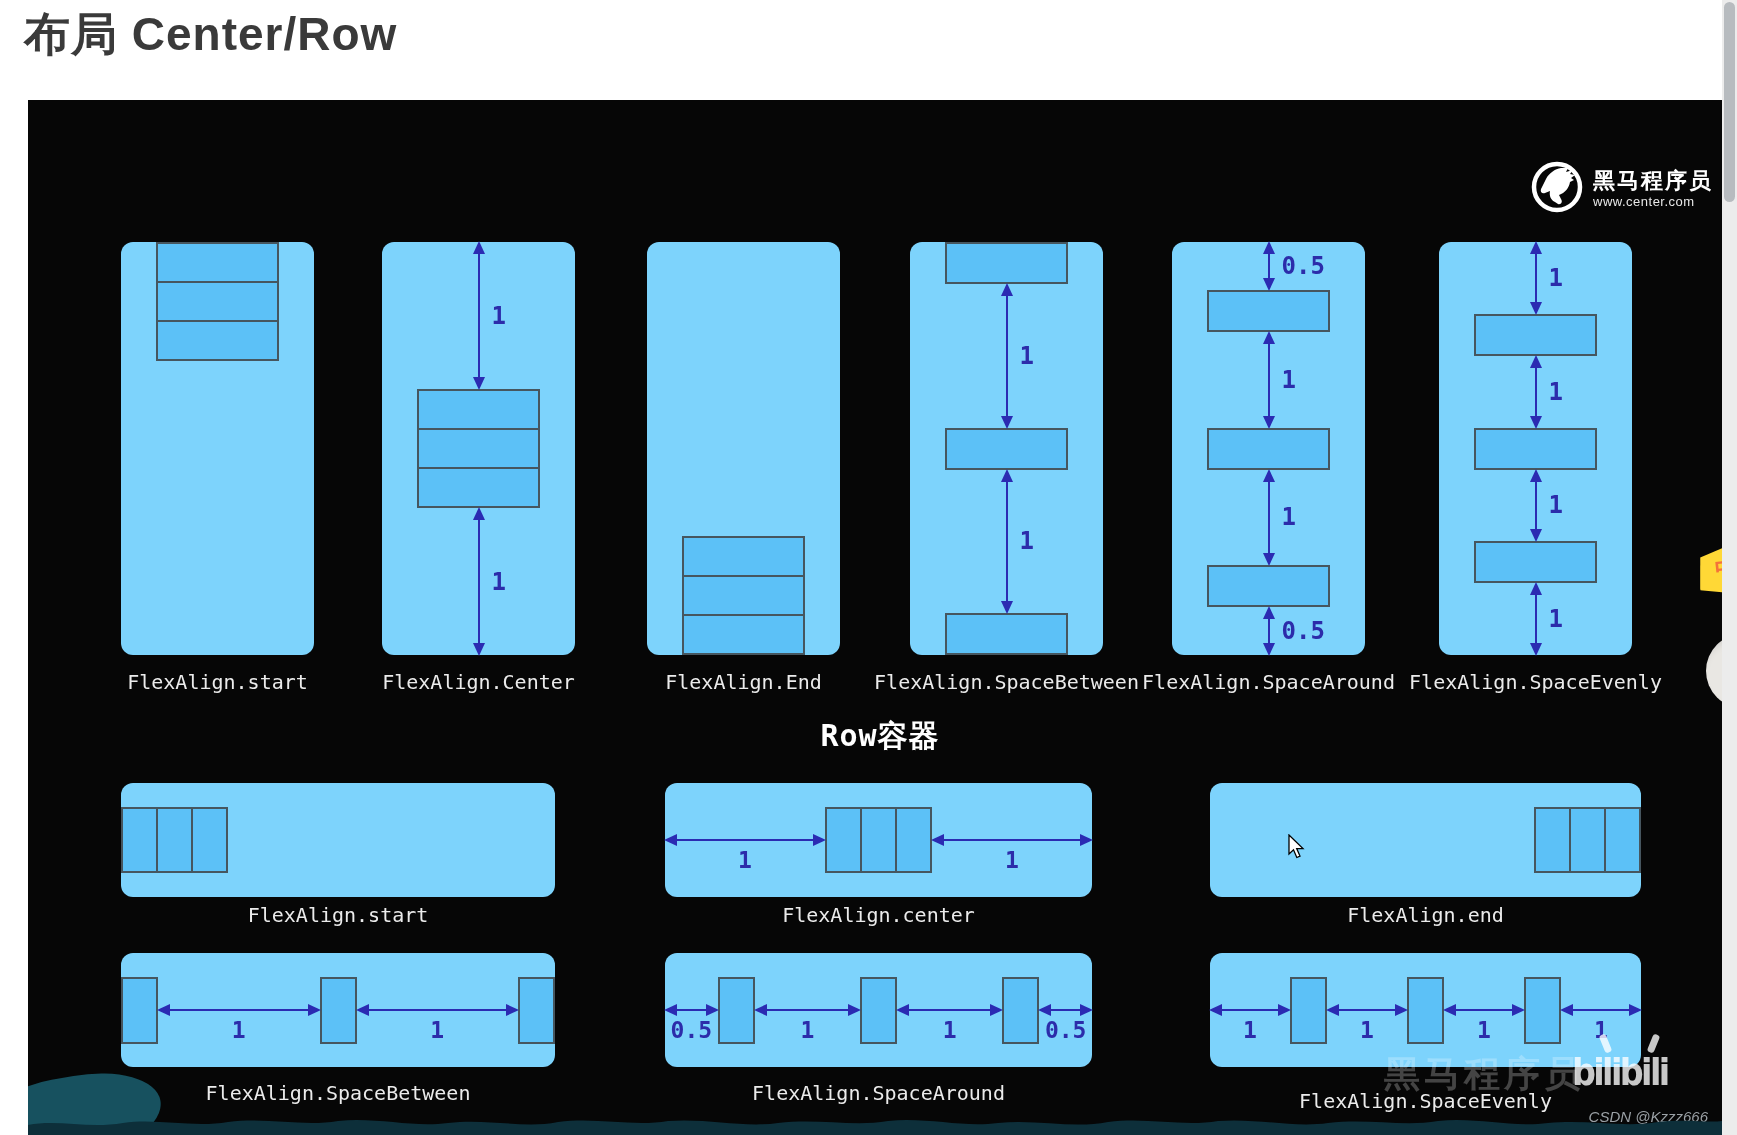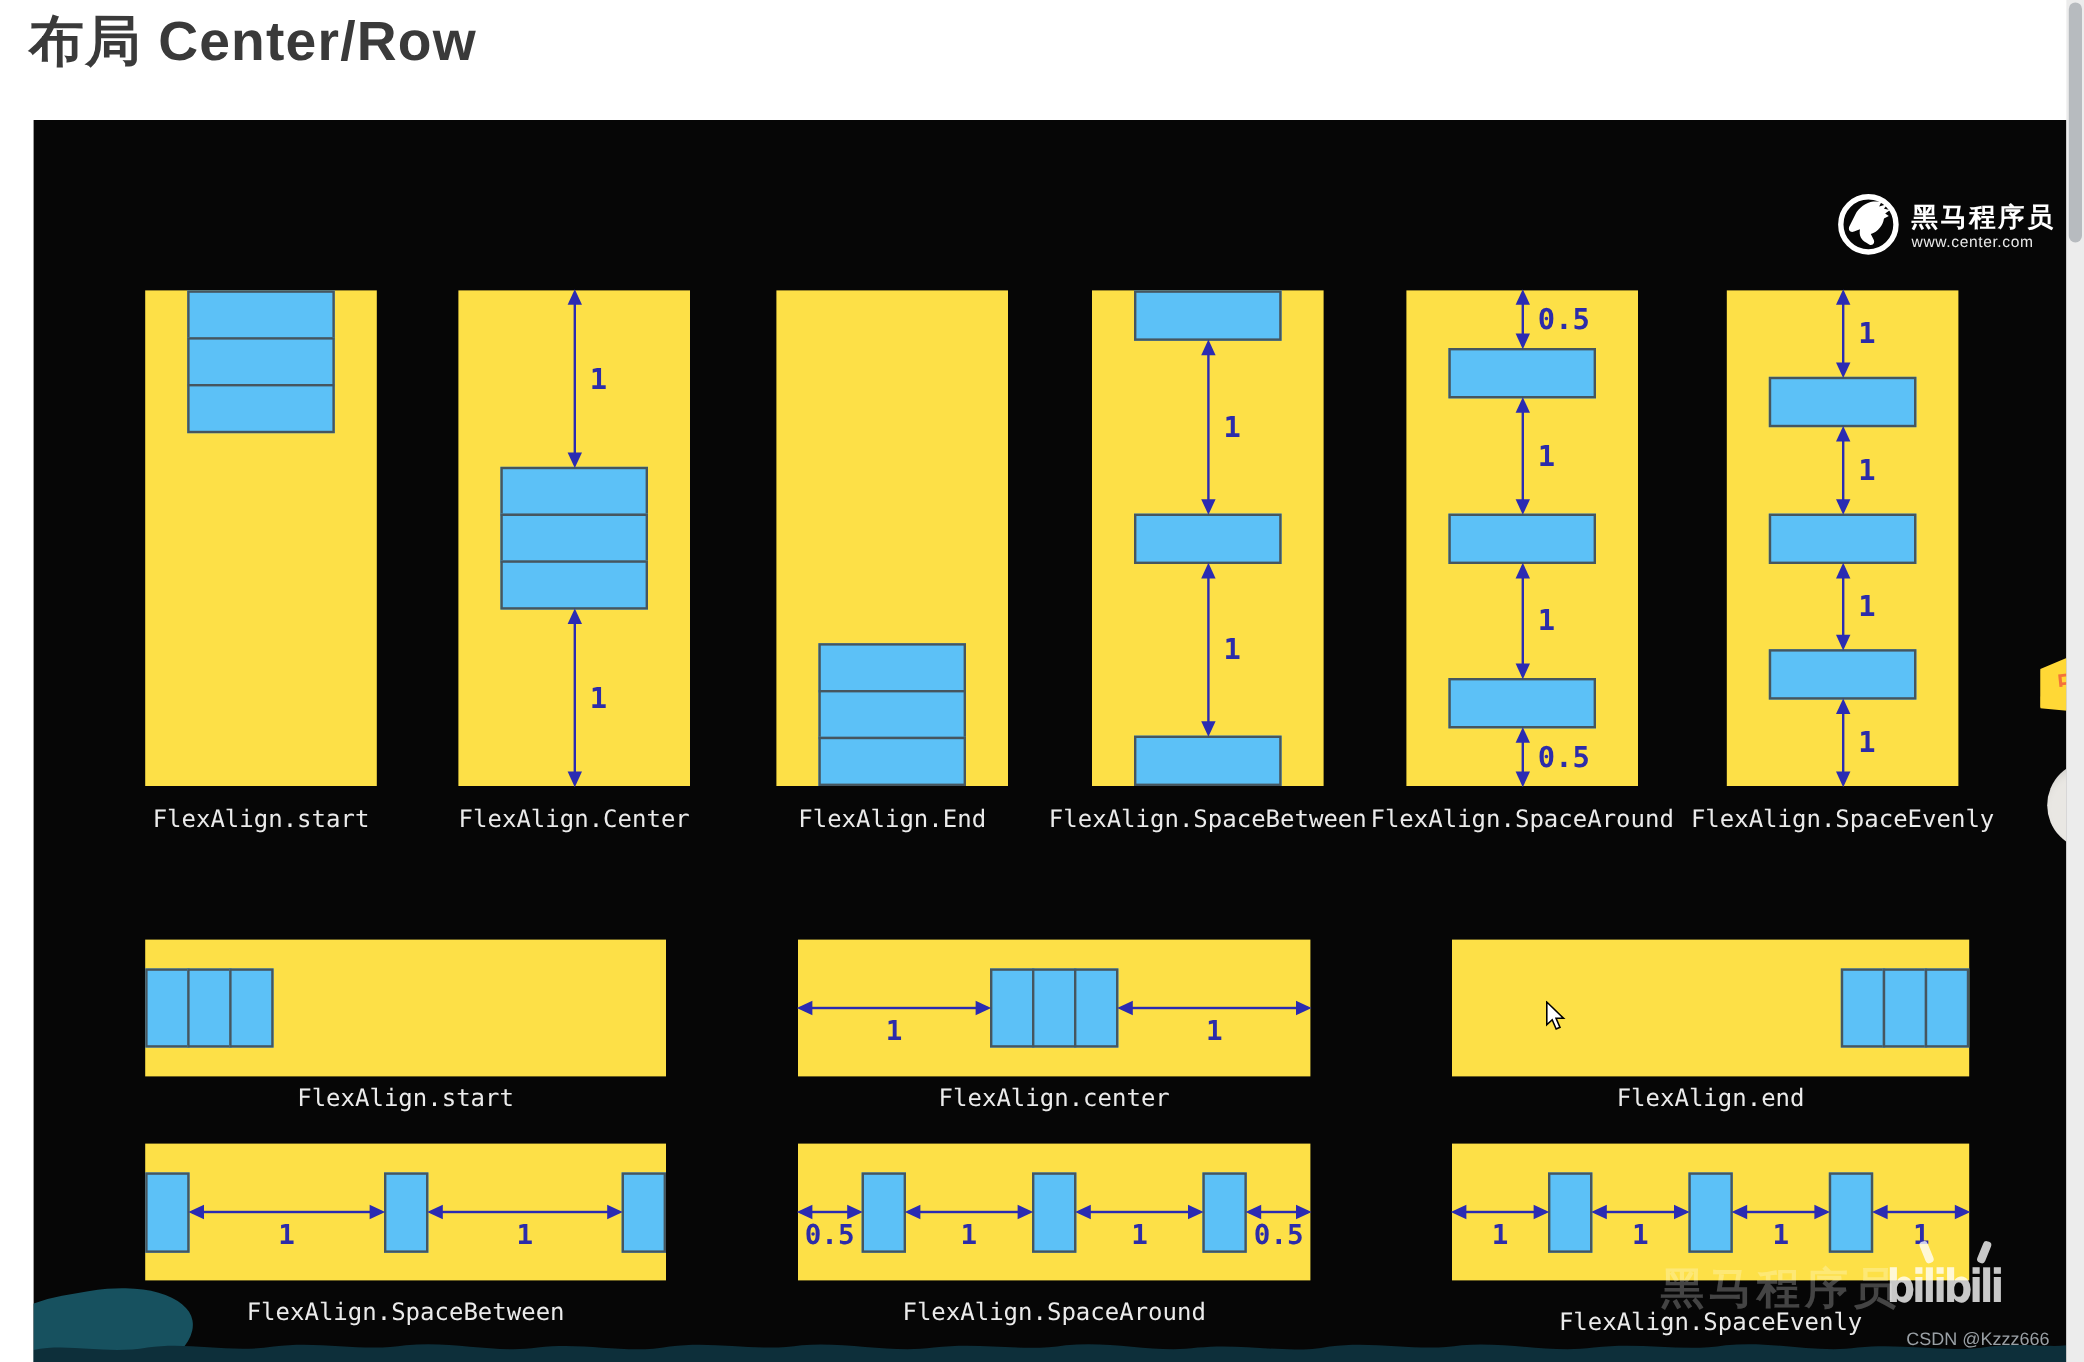--- a/index.html
+++ b/index.html
@@ -16,21 +16,21 @@
     background:#060606;overflow:hidden;
   }
   .sec-title{
     position:absolute;width:400px;text-align:center;color:#ffffff;
     font-family:"DejaVu Sans Mono","DejaVu Sans",monospace;
     font-weight:bold;font-size:30px;letter-spacing:1px;
   }
   .col-sec-title{left:562px;top:66px;}
   .row-sec-title{left:652px;top:616px;}
 
-  .box{position:absolute;background:#fde047;display:flex;}
+  .box{position:absolute;background:#7dd3fc;display:flex;border-radius:12px;}
   .col-box{flex-direction:column;align-items:center;}
   .row-box{flex-direction:row;align-items:center;}
 
   .bar{background:#5cc1f7;border:2px solid #46565f;box-sizing:border-box;flex:0 0 auto;}
   .vbar{width:123px;height:42px;}
   .hbar{width:37px;height:67px;}
   .vgroup{display:flex;flex-direction:column;flex:0 0 auto;}
   .vgroup .bar{width:123px;height:41px;}
   .vgroup .bar + .bar{margin-top:-2px;}
   .hgroup{display:flex;flex-direction:row;flex:0 0 auto;}
@@ -75,21 +75,21 @@
   .ghost-wm{position:absolute;left:1356px;top:950px;font-size:36px;font-weight:bold;
     color:rgba(255,255,255,0.25);letter-spacing:4px;font-family:"DejaVu Sans",sans-serif;}
   .bili{position:absolute;left:1544px;top:934px;width:170px;height:72px;}
   .ant{position:absolute;width:7px;height:19px;background:rgba(255,255,255,0.78);border-radius:3px;}
   .a1{left:30px;top:0;transform:rotate(-22deg);}
   .a2{left:78px;top:0;transform:rotate(22deg);}
   .bili-text{position:absolute;left:0;top:16px;font-size:38px;font-weight:bold;
     color:rgba(255,255,255,0.78);font-family:"DejaVu Sans",sans-serif;
     letter-spacing:-3px;transform:scaleX(0.88);transform-origin:left;}
   .csdn{position:absolute;right:14px;top:1008px;font-size:15px;color:#9aa0a5;
-    font-family:"Liberation Sans",sans-serif;}
+    font-family:"Liberation Sans",sans-serif;font-style:italic;}
 
   .flag{position:absolute;left:1670px;top:438px;width:58px;height:60px;background:#ffd836;
     clip-path:polygon(6% 28%,100% 0,92% 100%,0 82%);transform:rotate(-6deg);
     display:flex;align-items:center;justify-content:center;}
   .flag span{color:#f4723a;font-size:24px;font-weight:bold;font-family:"DejaVu Sans",sans-serif;}
   .avatar-blob{position:absolute;left:1678px;top:534px;width:74px;height:74px;
     border-radius:50%;background:#e9e7e3;box-shadow:inset -6px 4px 10px rgba(0,0,0,0.15);}
   .teal-blob{position:absolute;left:-36px;top:976px;width:170px;height:82px;
     background:#17515f;border-radius:45% 55% 60% 40%;transform:rotate(-10deg);}
   .torn{position:absolute;left:0;bottom:0;width:1694px;height:20px;}
@@ -99,20 +99,21 @@
     background:#b7bbbf;border-radius:6px;}
 
   .cursor{position:absolute;left:1288px;top:834px;}
 </style>
 </head>
 <body>
 
 <h1 class="page-title">布局 Center/Row</h1>
 
 <div class="slide" id="slide">
+  <div class="sec-title row-sec-title">Row容器</div>
 
   <div class="logo">
     <span>
       <svg width="54" height="54" viewBox="0 0 54 54">
         <circle cx="27" cy="27" r="23" fill="none" stroke="#ffffff" stroke-width="4.5"></circle>
         <path fill="#ffffff" d="M31 8 C25 9 19 13 16 19 L11 29 C10 32 12 34 15 33 L20 31 C19 36 21 40 25 42 L28 44 C31 45 33 42 31 39 L29 35 C35 33 39 28 40 22 L44 20 41 18 45 15 40 14 43 10 36 12 38 8 Z"></path>
       </svg>
     </span>
     <div class="logo-text">
       <div class="logo-brand">黑马程序员</div>

